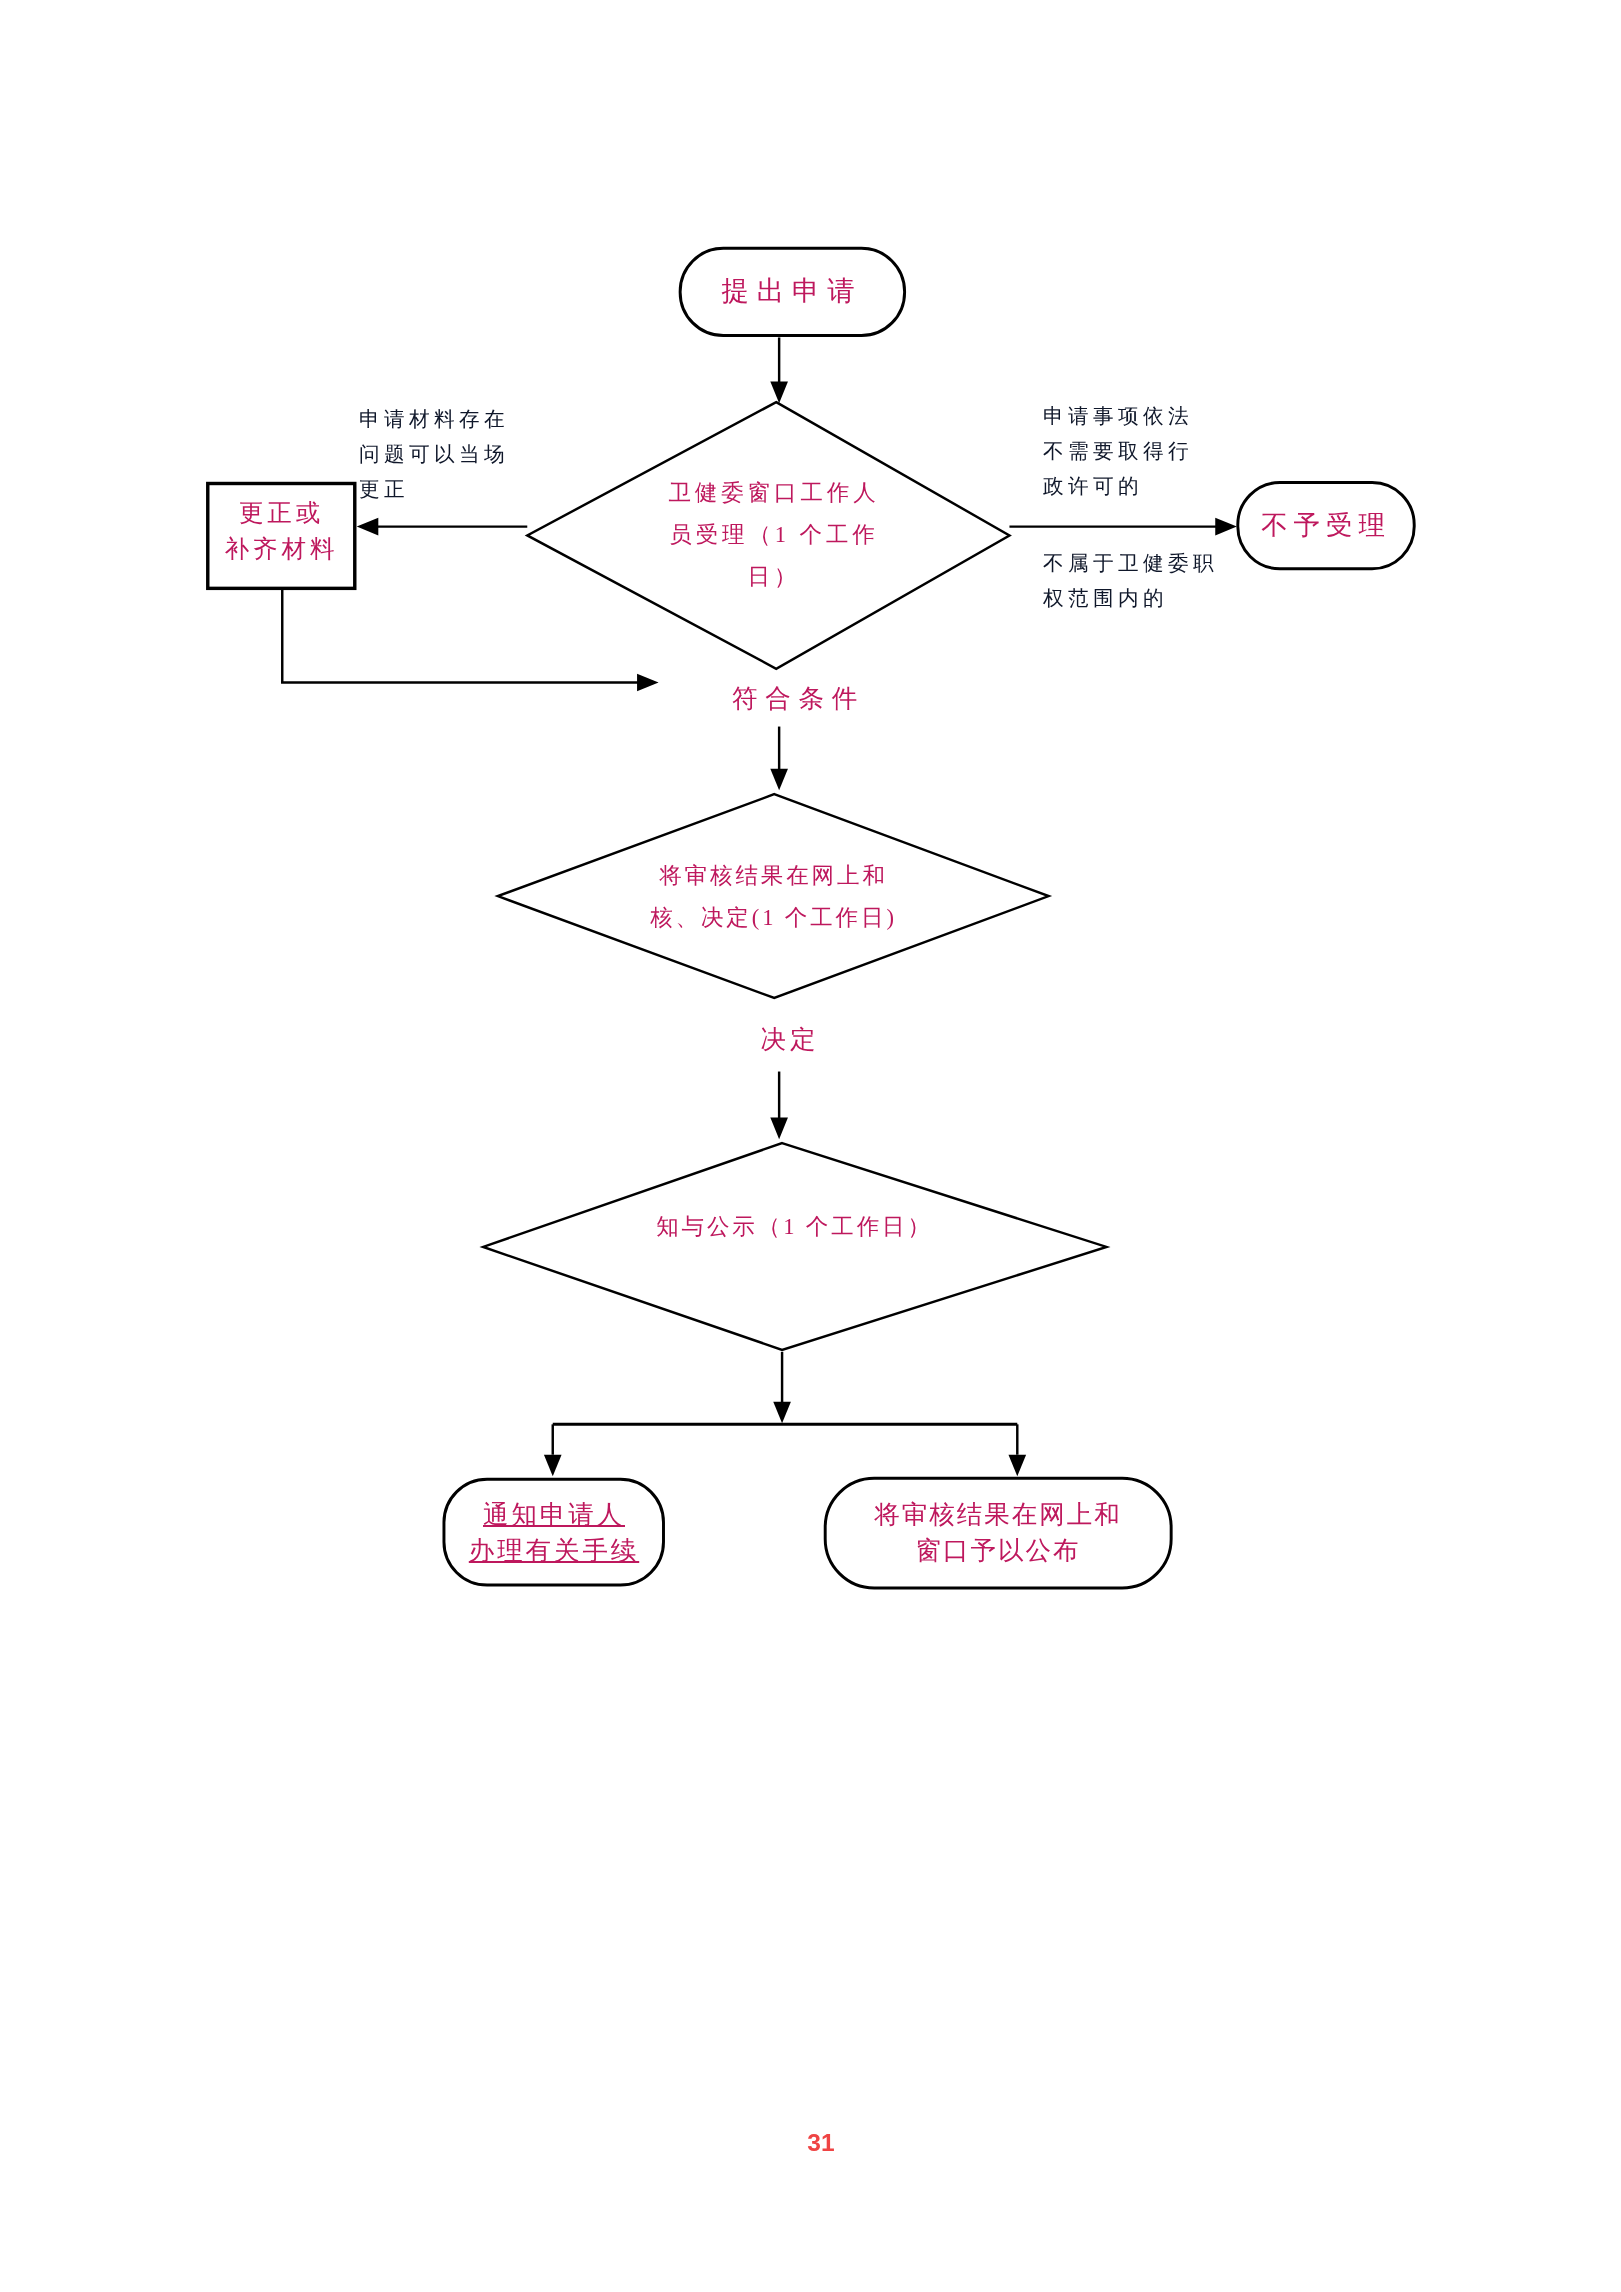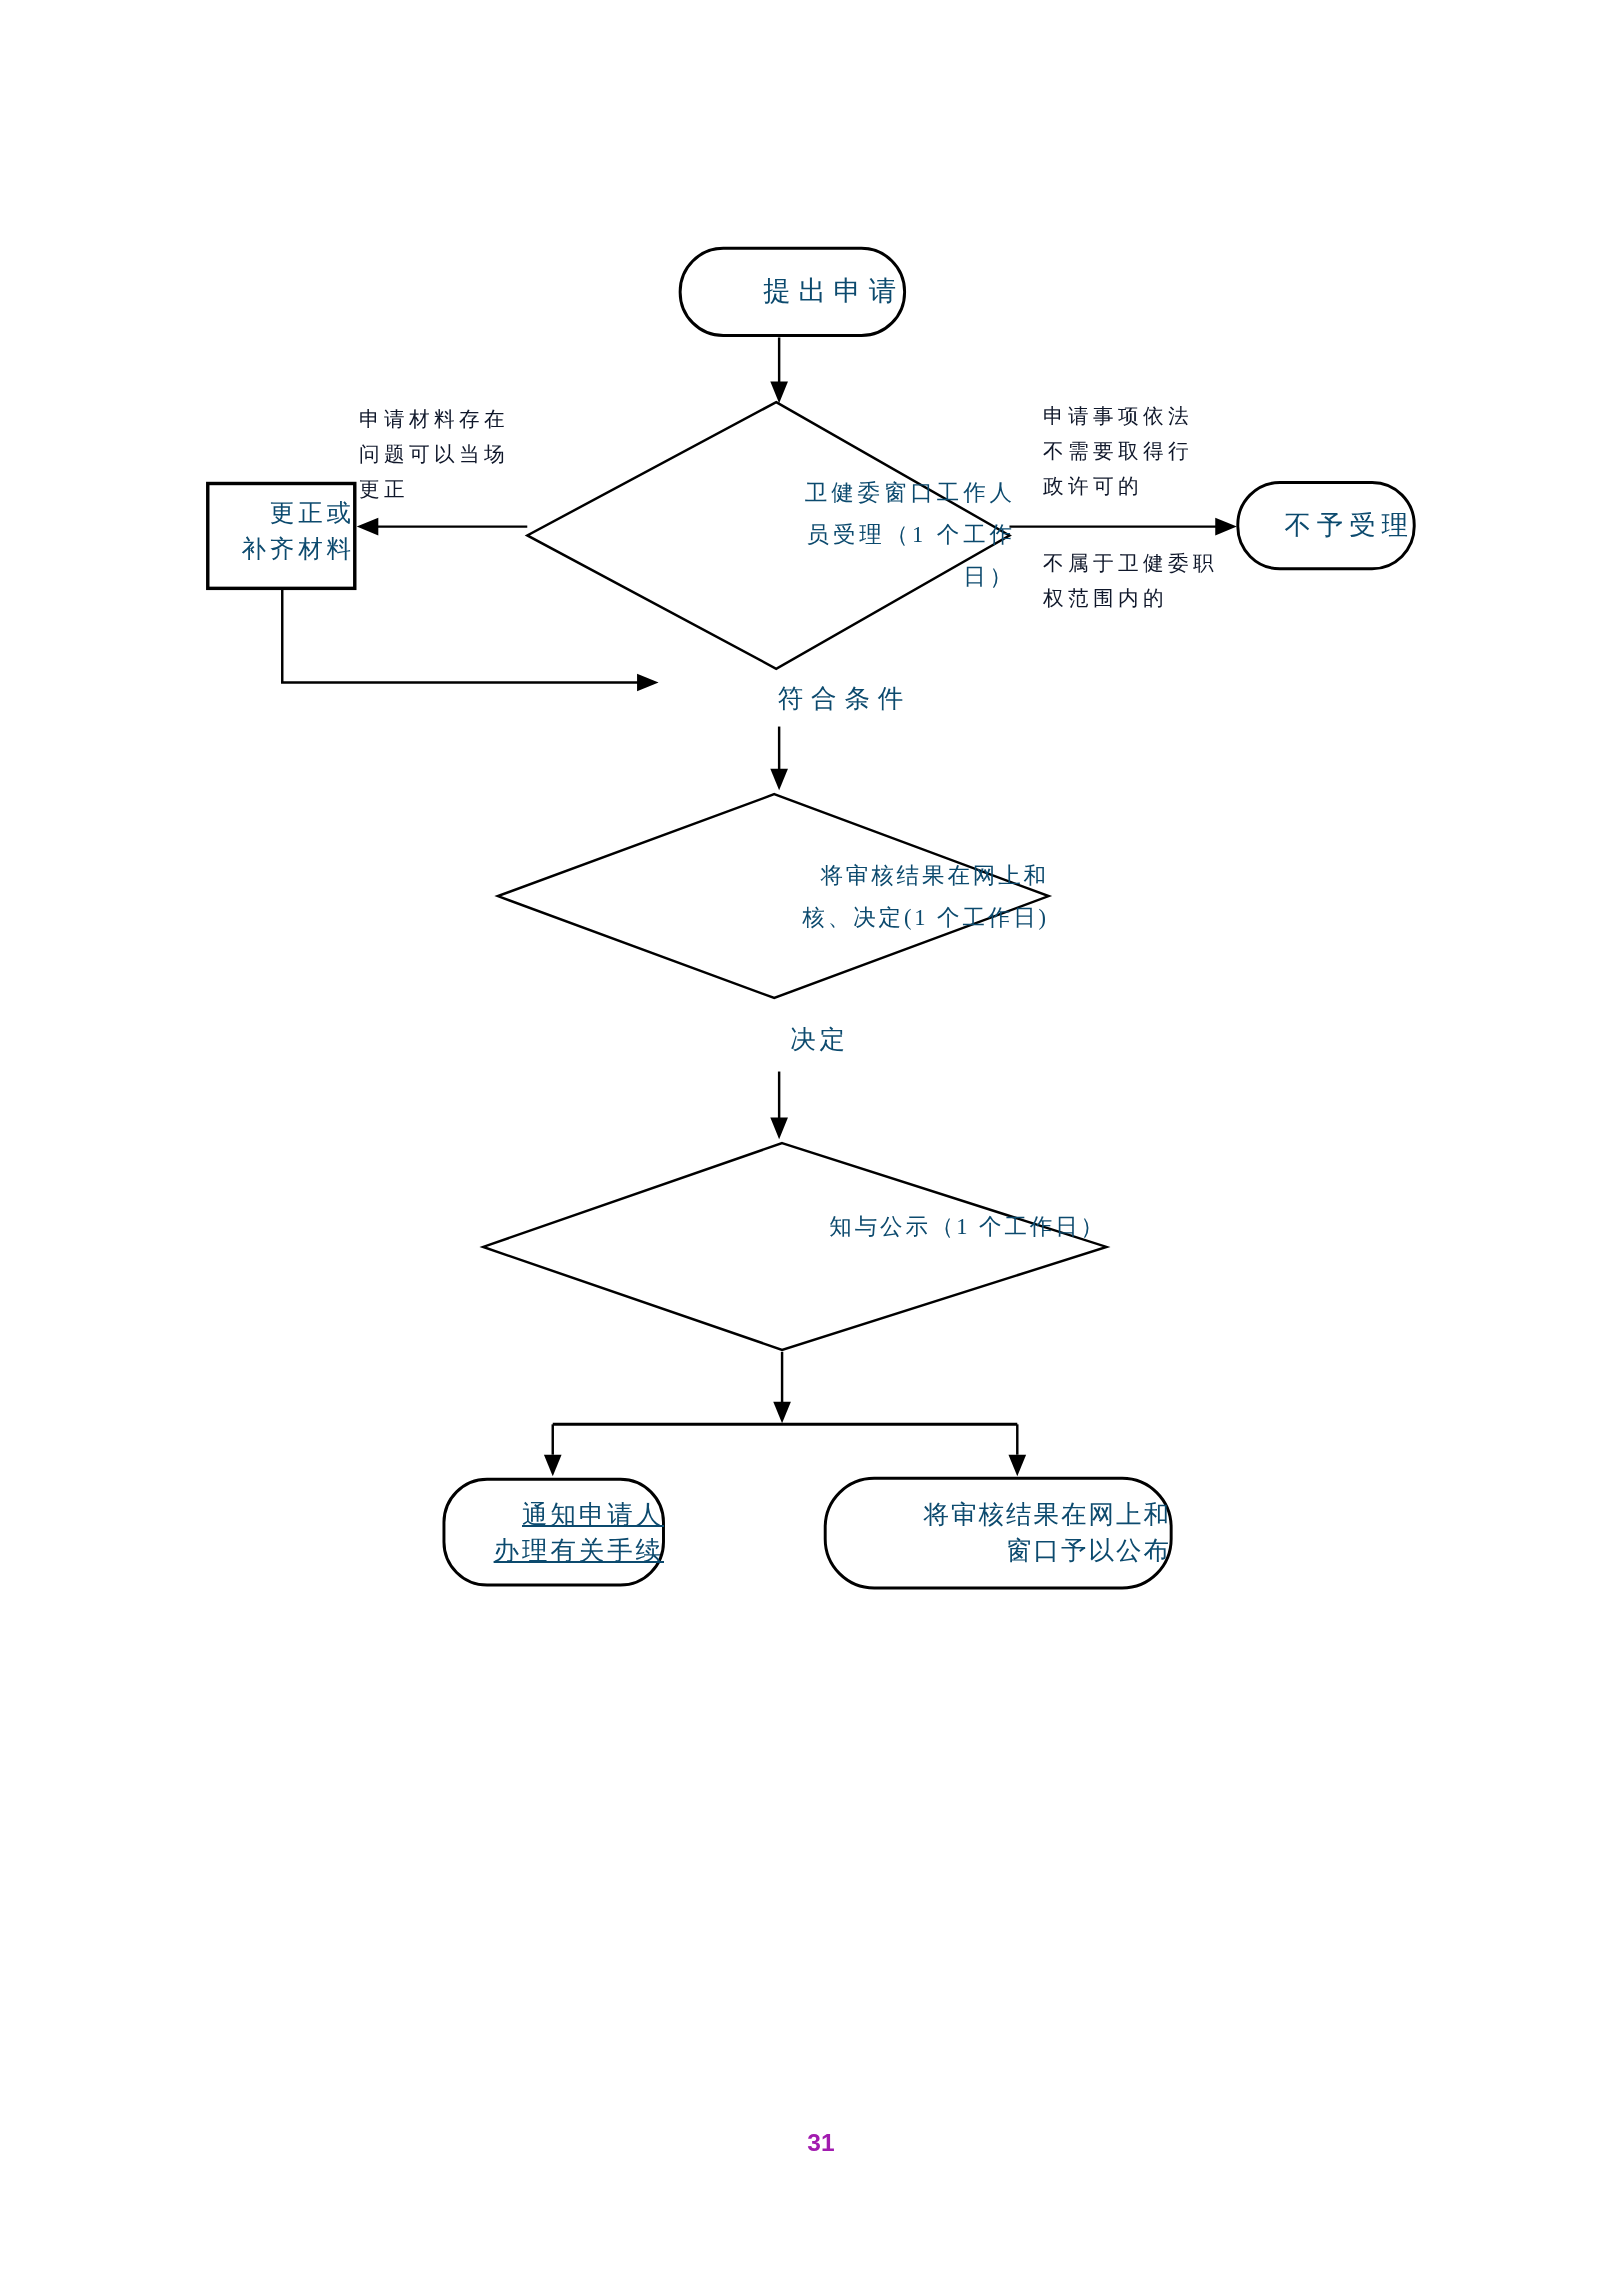--- a/index.html
+++ b/index.html
@@ -1,27 +1,27 @@
 <!DOCTYPE html>
 <html><head>
 <meta charset="utf-8">
 <style>
   html,body{margin:0;padding:0;}
   body{width:1621px;height:2293px;background:#ffffff;position:relative;overflow:hidden;
        font-family:"Liberation Serif","DejaVu Serif",serif;}
   #canvas{position:absolute;left:0;top:0;width:1621px;height:2293px;}
   svg.lines{position:absolute;left:0;top:0;}
-  .txt{position:absolute;color:#0c4a6e;text-align:right;white-space:nowrap;}
+  .txt{position:absolute;color:#be185d;text-align:center;white-space:nowrap;}
   .c-line{display:block;}
   .node-label{font-size:22.5px;letter-spacing:3.9px;line-height:42px;}
   .side-note{font-size:20.6px;letter-spacing:4.4px;line-height:35px;text-align:left;color:#0f172a;}
   .flow-label{font-size:25.5px;letter-spacing:7.8px;}
   .stadium-label{font-size:25.5px;letter-spacing:2.9px;line-height:36px;}
   .page-num{position:absolute;font-family:"Liberation Sans","DejaVu Sans",sans-serif;
-            font-weight:bold;font-size:24.5px;color:#a21caf;text-align:center;}
+            font-weight:bold;font-size:24.5px;color:#ef4444;text-align:center;}
   .shape{fill:none;stroke:#000000;}
   .conn{stroke:#000000;fill:none;}
   .head{fill:#000000;stroke:none;}
 </style>
 </head>
 <body>
 
 <div id="canvas">
 
   <svg class="lines" width="1621" height="2293" viewBox="0 0 1654 2339">

